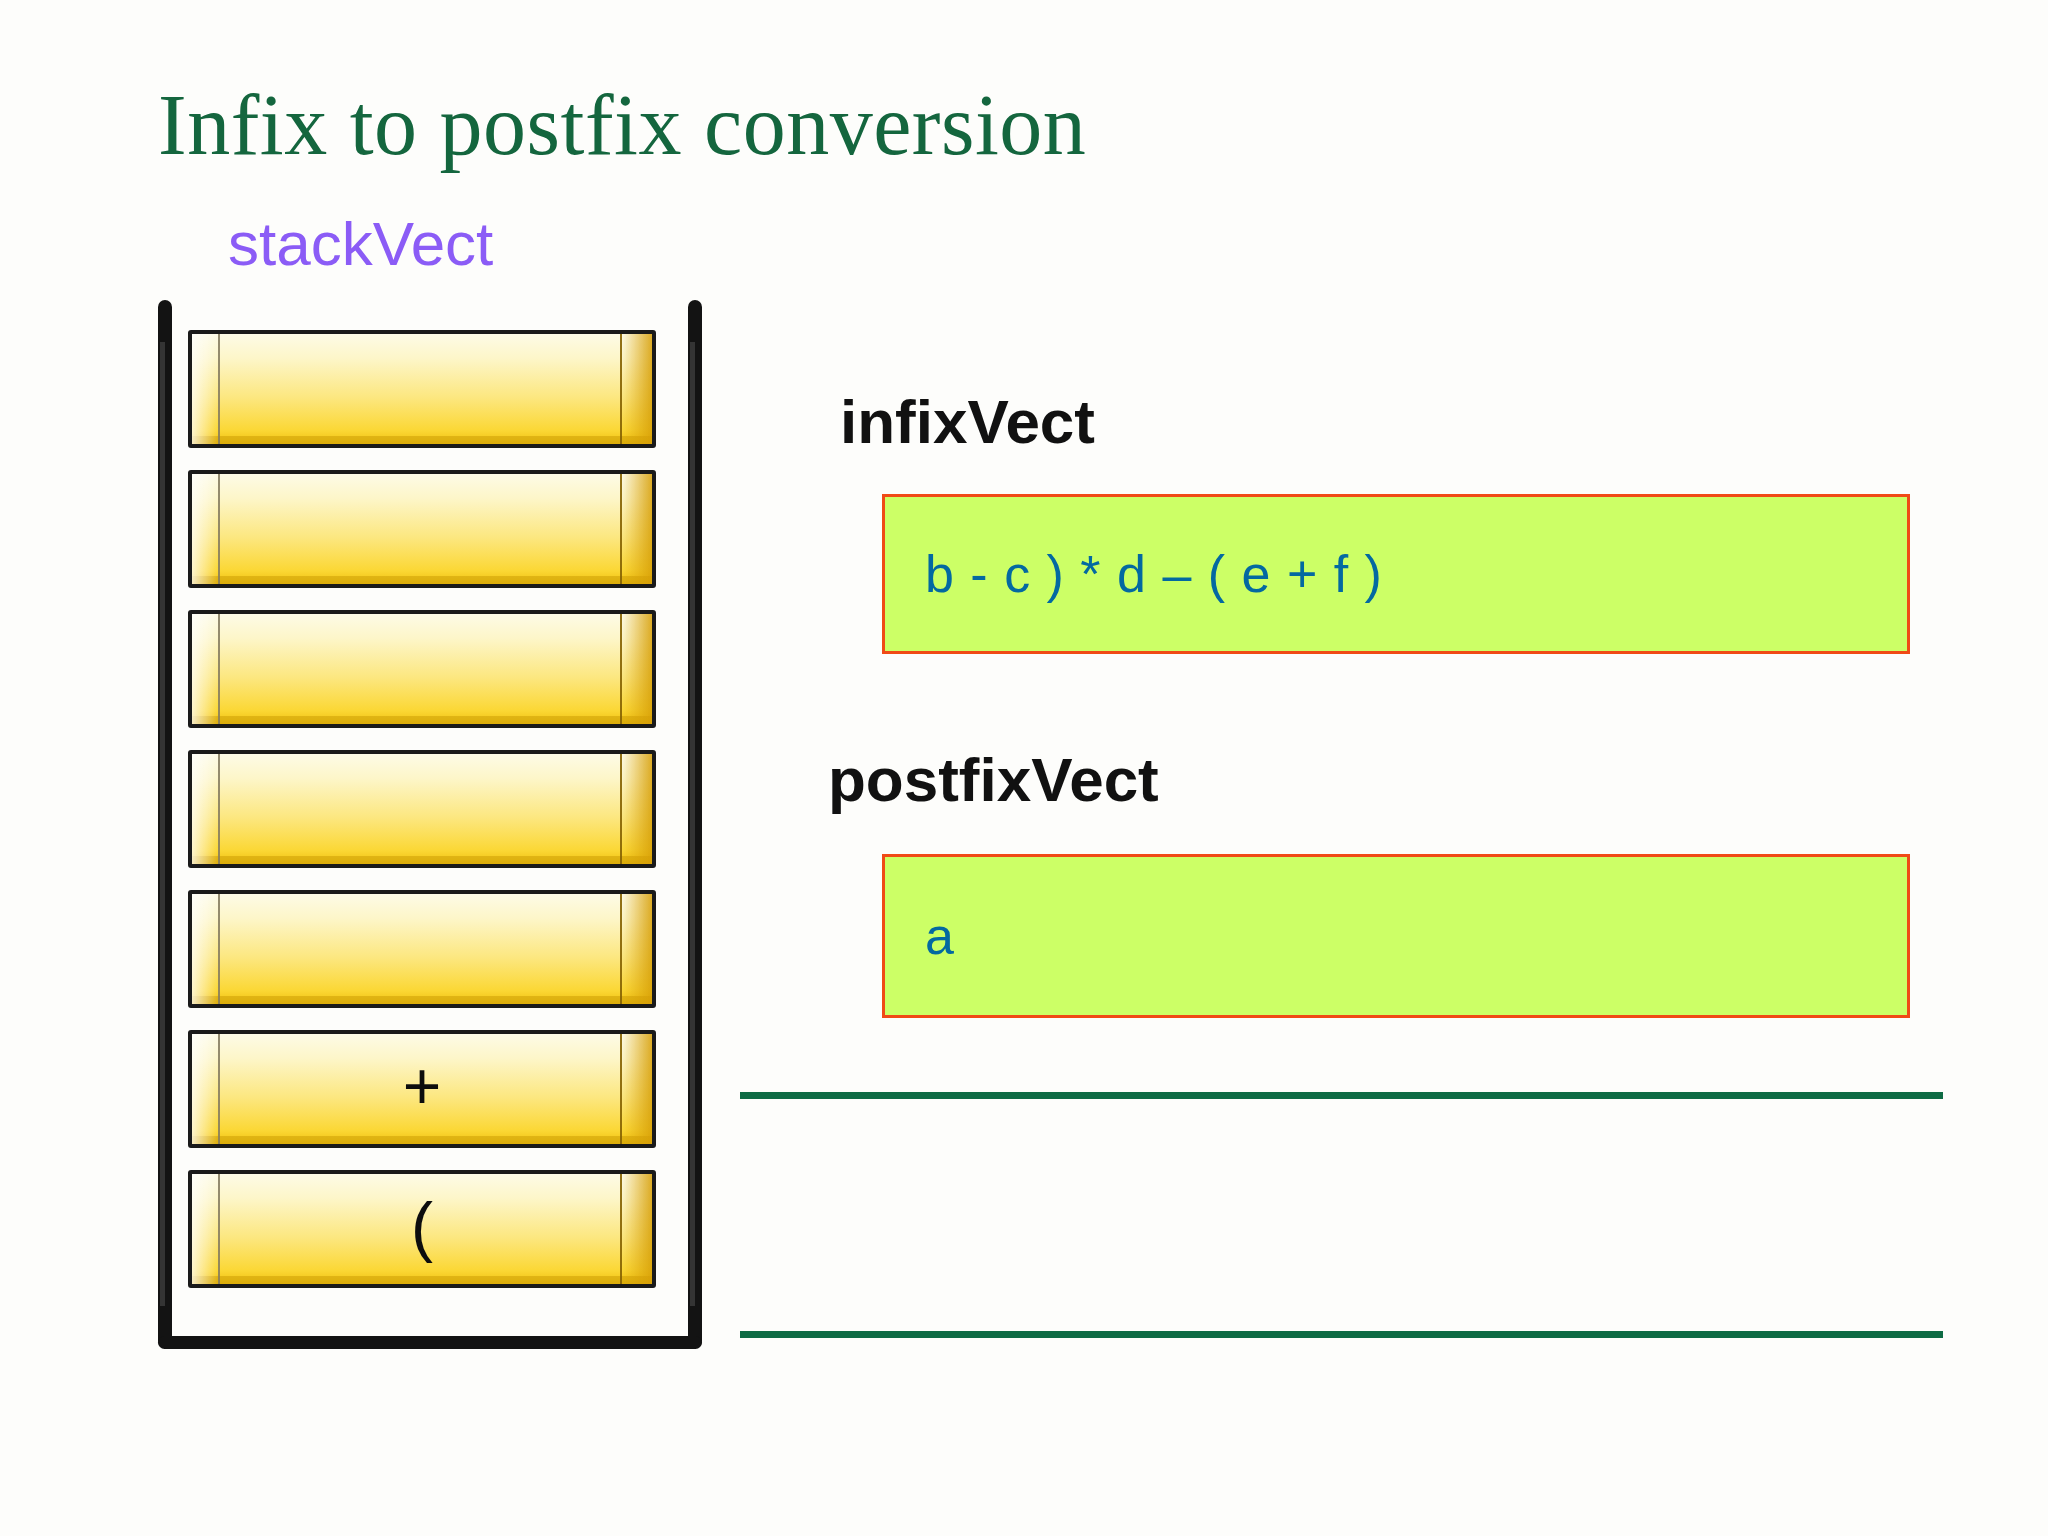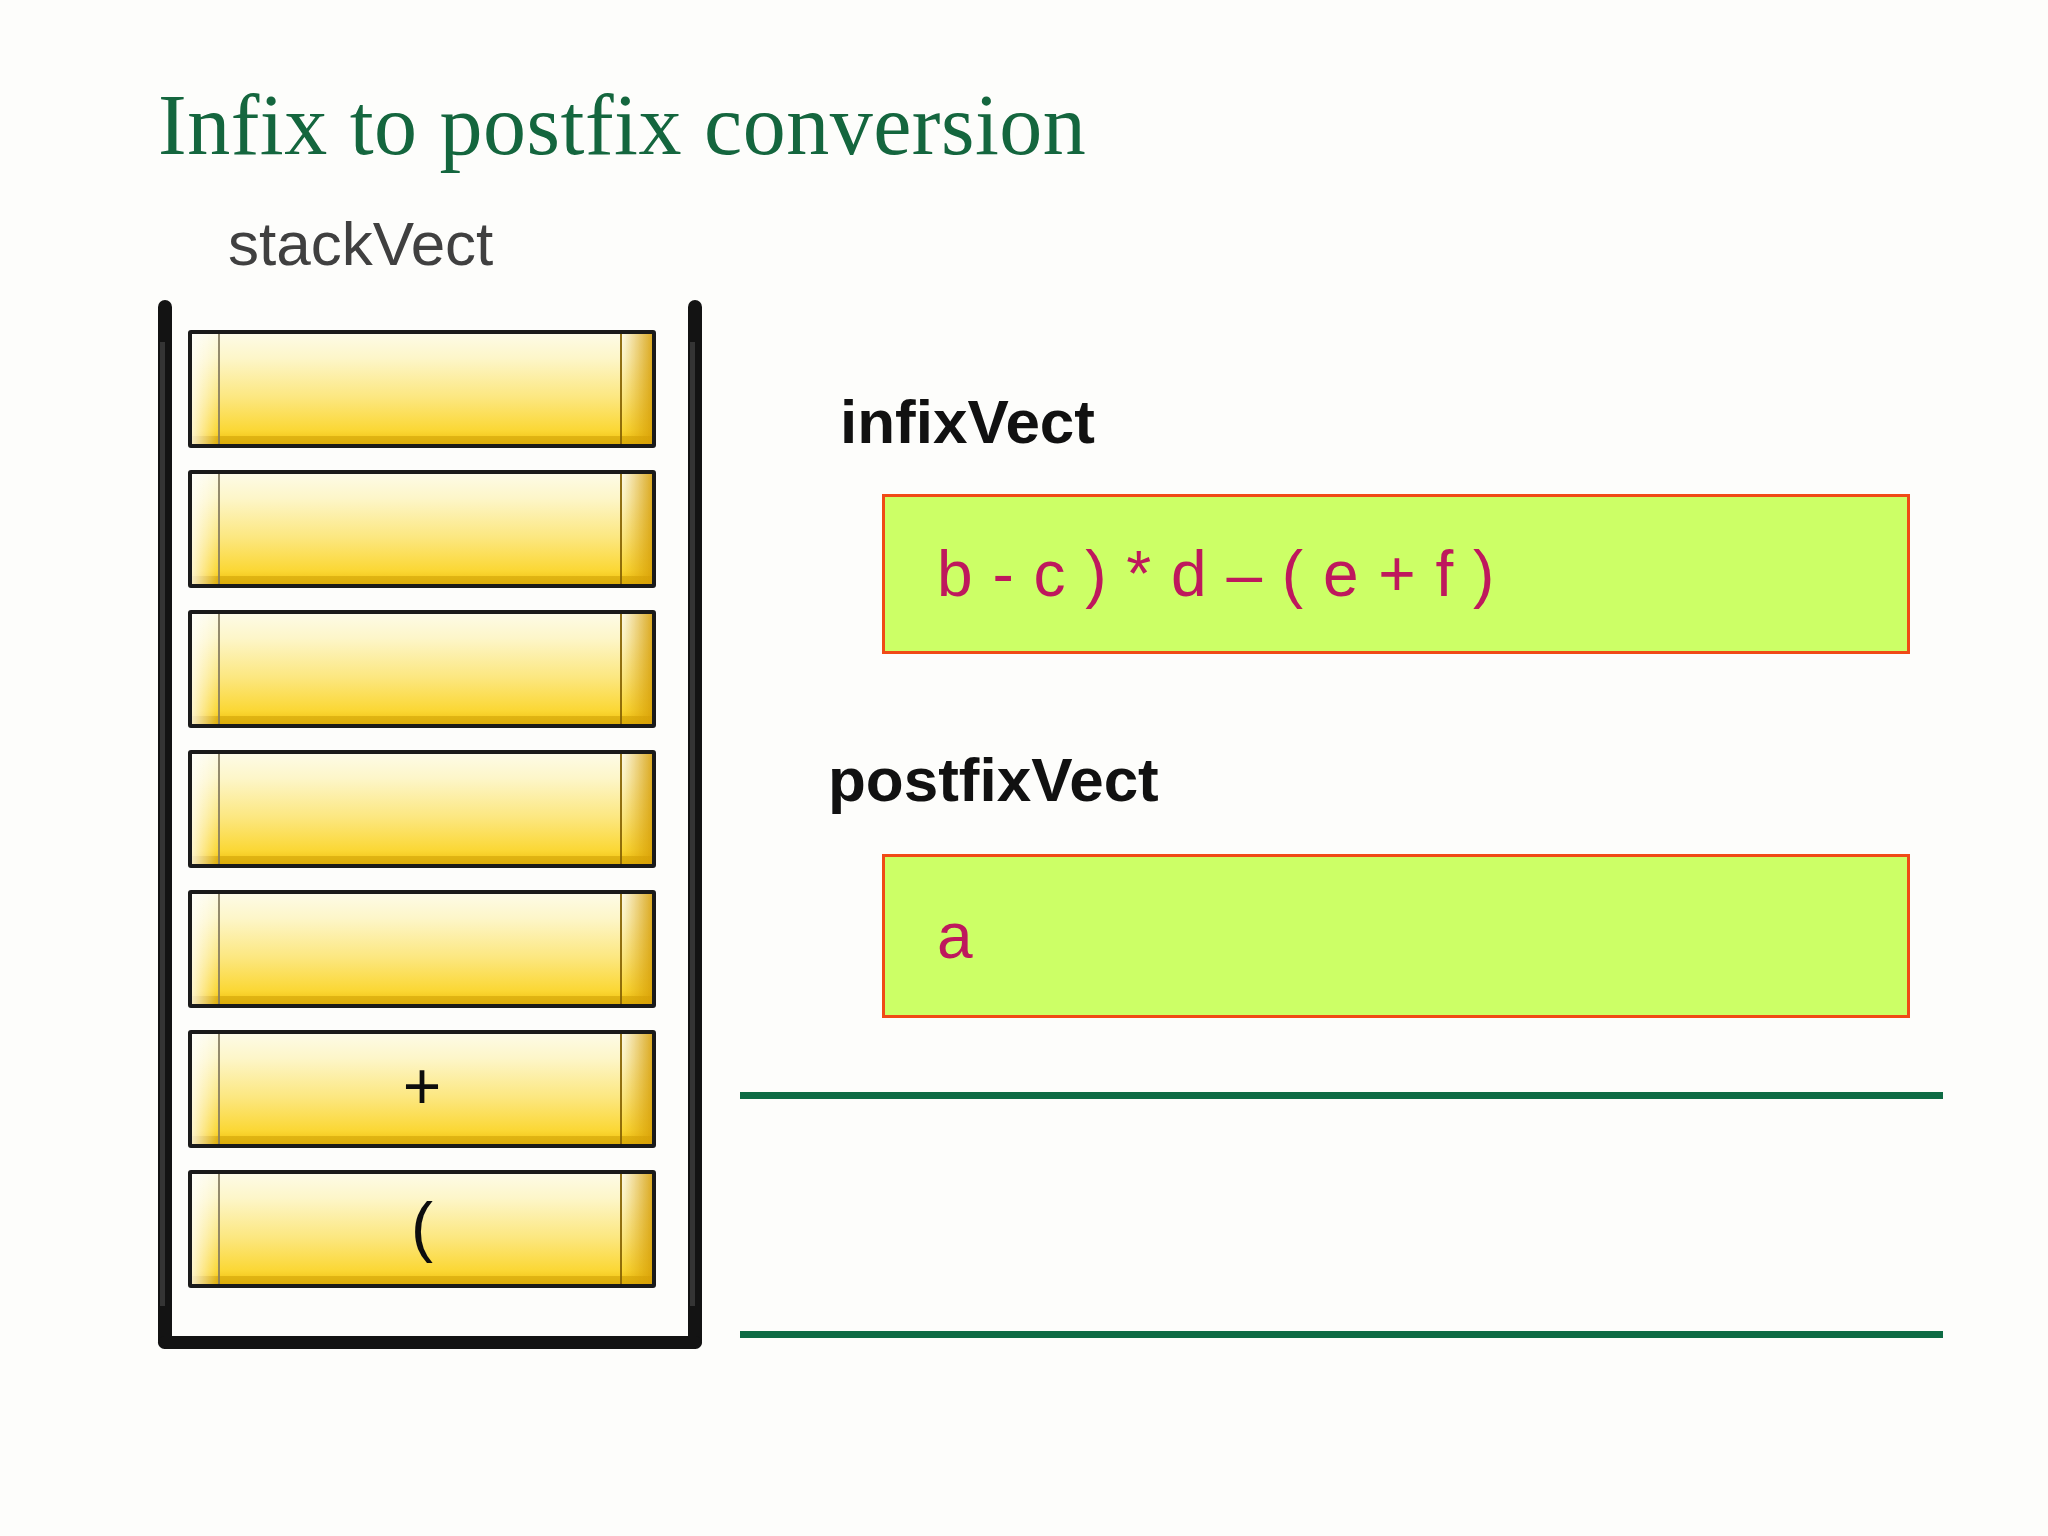--- a/index.html
+++ b/index.html
@@ -30,21 +30,21 @@
     white-space: nowrap;
     margin-left: 40px;
   }
 
   
   #stackvect-label {
     position: absolute;
     left: 228px;
     top: 208px;
     font-size: 62px;
-    color: #404040;
+    color: #8b5cf6;
     white-space: nowrap;
   }
 
   
   #stack-container {
     position: absolute;
     left: 150px;
     top: 300px;
     width: 560px;
     height: 1060px;
@@ -163,23 +163,23 @@
     width: 1028px;
     height: 160px;
   }
   #postfixvect-box {
     left: 882px;
     top: 854px;
     width: 1028px;
     height: 164px;
   }
   .vect-text {
-    font-size: 64px;
-    color: #be185d;
-    padding-left: 52px;
+    font-size: 52px;
+    color: #0369a1;
+    padding-left: 40px;
     white-space: pre;
     letter-spacing: 1px;
   }
 
   
   .green-rule {
     position: absolute;
     left: 740px;
     width: 1203px;
     height: 7px;

